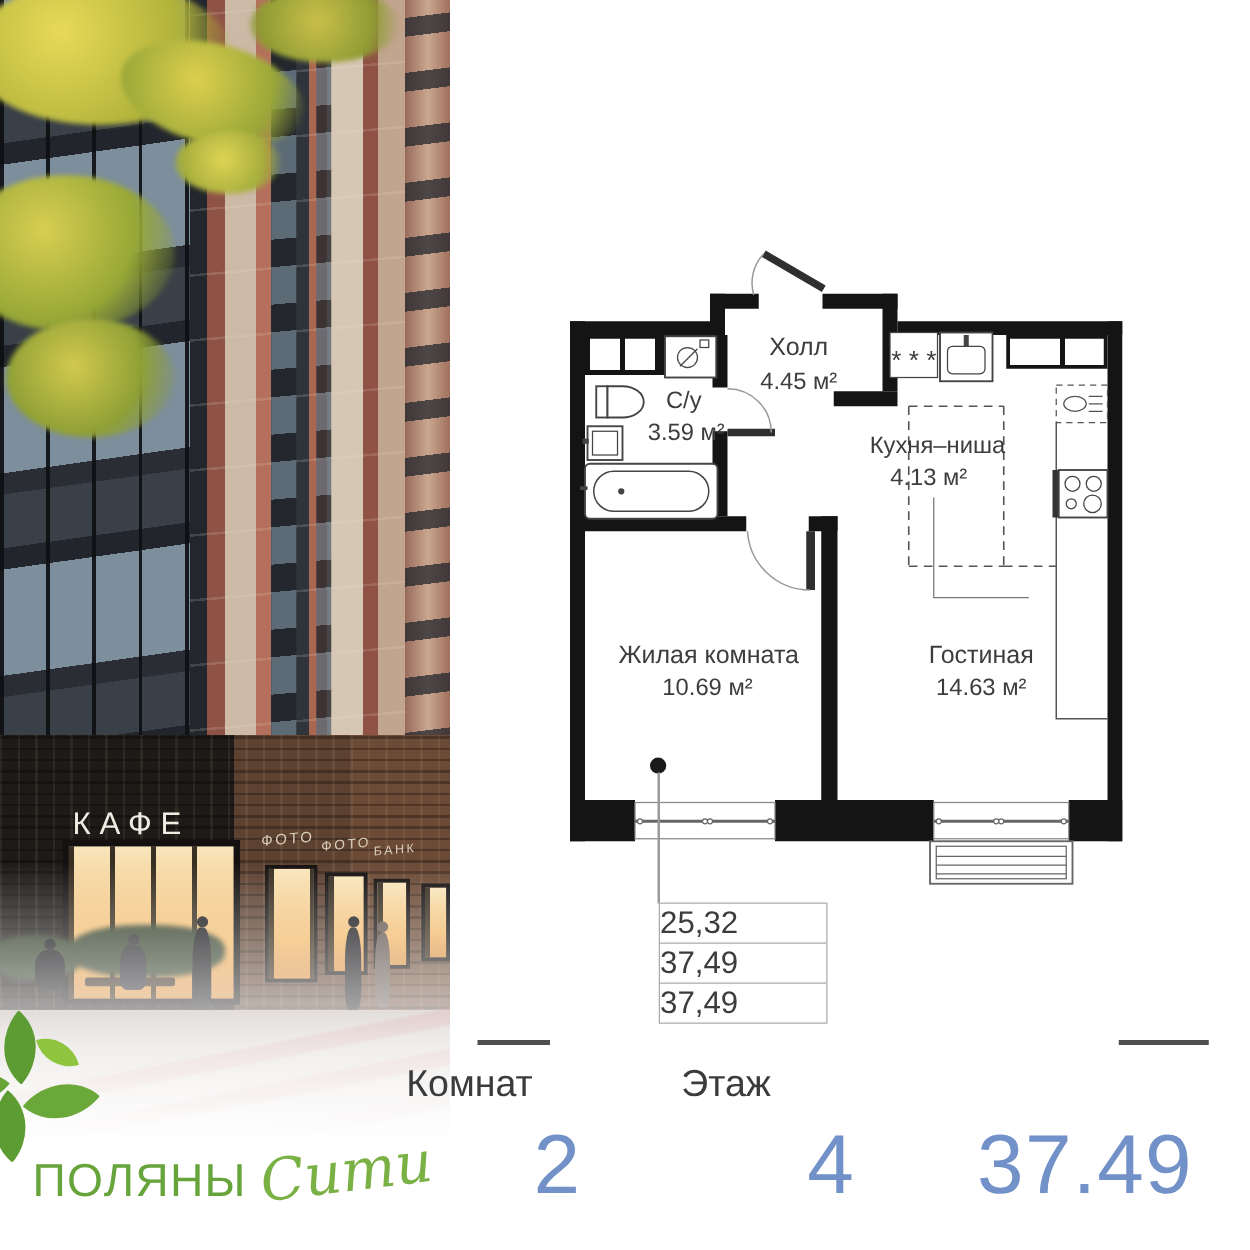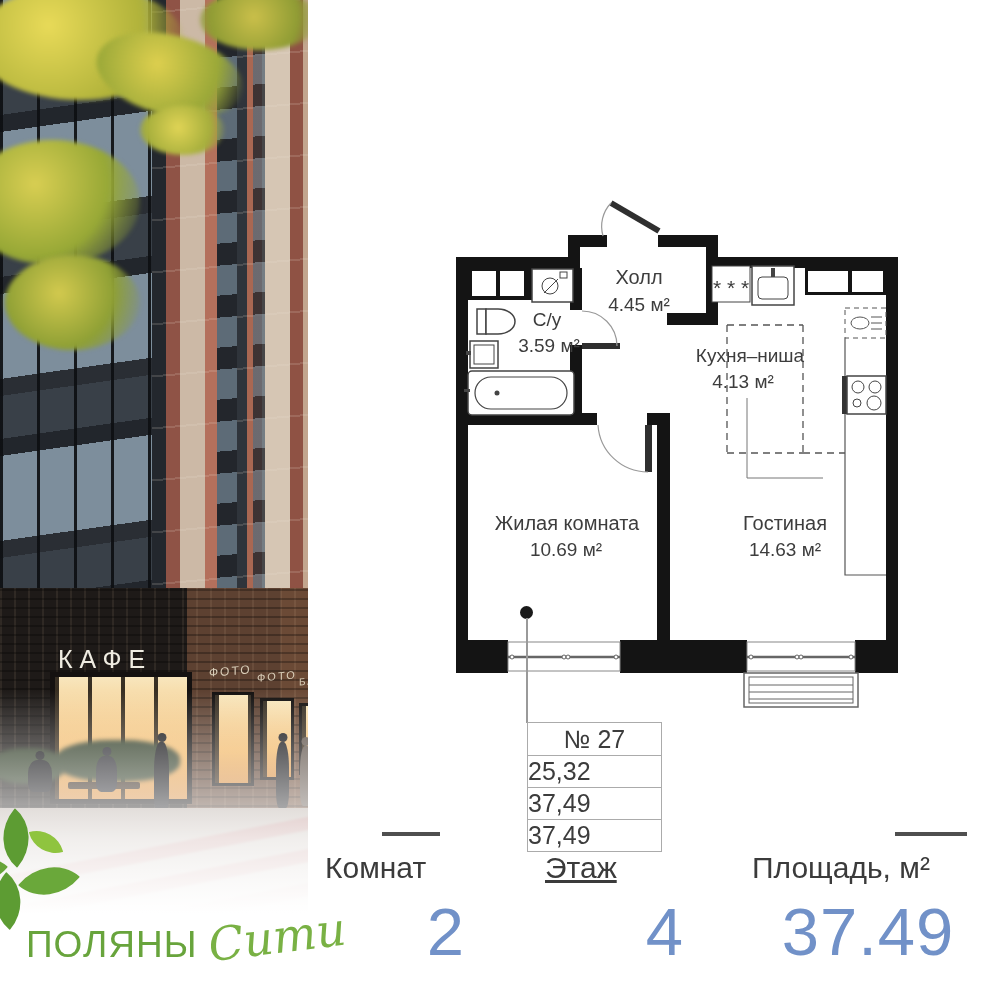--- a/index.html
+++ b/index.html
@@ -1,20 +1,20 @@
 <!DOCTYPE html>
 <html><head>
 <meta charset="utf-8">
 <style>
   html,body{margin:0;padding:0;background:#fff;}
   .stage{position:relative;width:1000px;height:1000px;background:#fff;overflow:hidden;
          font-family:"Liberation Sans",sans-serif;}
 
   
-  .photo{position:absolute;left:0;top:0;width:308px;height:1000px;overflow:hidden;background:#c9bdb2;text-align:right;}
+  .photo{position:absolute;left:0;top:0;width:360px;height:1000px;overflow:hidden;background:#c9bdb2;text-align:right;}
   .ph-sky{position:absolute;left:270px;top:0;width:90px;height:660px;
           background:linear-gradient(180deg,#a3b0bd 0%,#c3b5a8 60%,#d3c4b4 100%);}
   .ph-far{position:absolute;left:292px;top:-30px;width:70px;height:760px;transform:skewY(-7deg);
           background:
             repeating-linear-gradient(180deg,rgba(30,34,42,.72) 0 15px,rgba(0,0,0,0) 15px 44px),
             linear-gradient(90deg,#b98a77 0%,#8a5a4c 38%,#c9a78f 72%,#9b6a58 100%);}
   .ph-mid{position:absolute;left:146px;top:-40px;width:178px;height:800px;transform:skewY(-5deg);
           transform-origin:left top;
           background:
             repeating-linear-gradient(180deg,rgba(235,225,212,.16) 0 2px,rgba(0,0,0,0) 2px 52px),
@@ -284,34 +284,32 @@
     <text x="567" y="530" font-size="20">Жилая комната</text>
     <text x="566" y="556" font-size="19">10.69 м²</text>
     <text x="785" y="530" font-size="20">Гостиная</text>
     <text x="785" y="556" font-size="19">14.63 м²</text>
   </svg>
 
   <div class="plan-dot"></div>
   <div class="plan-leader"></div>
 
   <div class="info-table">
-    <div class="it-head">№ 27</div>
     <div class="it-body">
       <div class="it-vals">
         <div class="it-val">25,32</div>
         <div class="it-val">37,49</div>
         <div class="it-val">37,49</div>
       </div>
     </div>
   </div>
 
   <div class="dash dash-l"></div>
   <div class="dash dash-r"></div>
 
   <div class="stat-label" style="left:445px;">Комнат</div>
-  <div class="stat-label" style="left:665px;text-decoration:underline;">Этаж</div>
-  <div class="stat-label" style="left:872px;">Площадь, м²</div>
+  <div class="stat-label" style="left:665px;">Этаж</div>
 
   <div class="stat-value" style="left:446px;">2</div>
   <div class="stat-value" style="left:665px;">4</div>
   <div class="stat-value" style="left:868px;">37.49</div>
 
 </div>
 
 </body></html>

